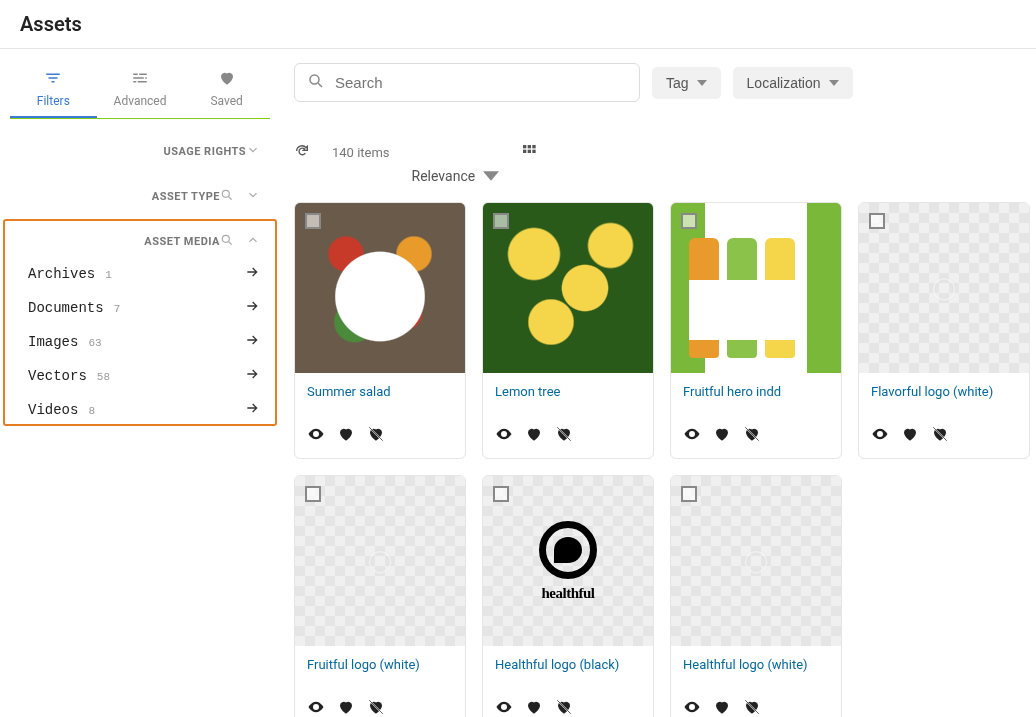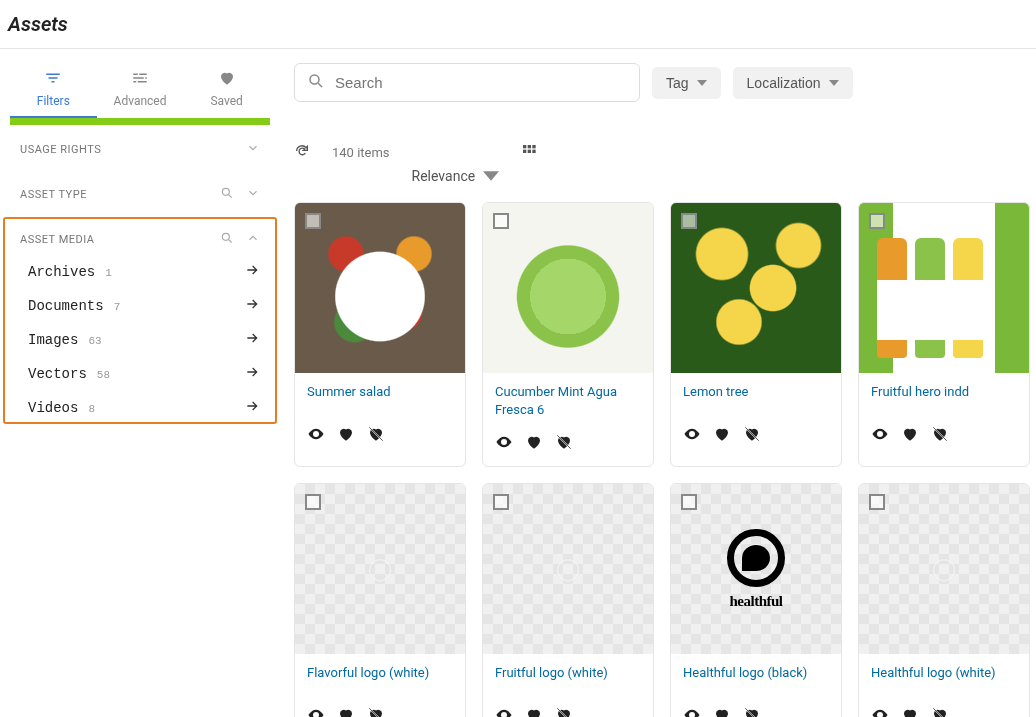--- a/index.html
+++ b/index.html
@@ -1,26 +1,26 @@
 <!DOCTYPE html>
 <html><head>
 <meta charset="utf-8">
 <style>
 * { box-sizing: border-box; margin: 0; padding: 0; }
 body { font-family: -apple-system, BlinkMacSystemFont, "Segoe UI", Roboto, sans-serif; font-size: 14px; color: #333; background: #fff; width: 1036px; }
-.header { padding: 12px 8px; border-bottom: 1px solid #e5e5e5; font-style: italic; }
+.header { padding: 12px 20px; border-bottom: 1px solid #e5e5e5; }
 .header h1 { font-size: 20px; font-weight: 600; color: #222; }
 .layout { display: flex; }
 .sidebar { width: 280px; padding: 12px 0; }
-.tabs { display: flex; border-bottom: 7px solid #84cc16; margin: 0 10px 2px 10px; }
+.tabs { display: flex; border-bottom: 1px solid #84cc16; margin: 0 10px 10px 10px; }
 .tab { flex: 1; display: flex; flex-direction: column; align-items: center; gap: 4px; padding: 8px 4px; font-size: 12px; color: #888; cursor: pointer; border-bottom: 2px solid transparent; }
 .tab.active { color: #3a7bd5; border-bottom-color: #3a7bd5; }
 .tab svg { width: 18px; height: 18px; fill: currentColor; }
 .filter-section { padding: 14px 20px; }
-.filter-header { display: flex; align-items: center; justify-content: space-between; font-size: 11px; font-weight: 400; color: #777; letter-spacing: 0.5px; cursor: pointer; }
+.filter-header { display: flex; align-items: center; justify-content: flex-end; font-size: 11px; font-weight: 700; color: #777; letter-spacing: 0.5px; cursor: pointer; }
 .filter-header .icons { display: flex; gap: 12px; color: #aaa; }
 .filter-header svg { width: 14px; height: 14px; }
 .highlight { border: 2px solid #e57e22; border-radius: 3px; margin: 0 3px; padding: 12px 15px 4px 15px; }
 .media-list { margin-top: 14px; display: flex; flex-direction: column; gap: 14px; }
 .media-row { display: flex; align-items: center; justify-content: space-between; cursor: pointer; padding-left: 8px; font-family: Liberation Mono, monospace; }
 .media-left { display: flex; align-items: baseline; gap: 10px; }
 .media-label { font-size: 14px; color: #222; }
 .media-count { font-size: 11px; color: #999; }
 .arrow-right svg { width: 16px; height: 16px; color: #555; }
 .main { flex: 1; padding: 14px 0 14px 14px; }
@@ -238,41 +238,20 @@
                 </svg></span>
               <span><svg viewBox="0 0 24 24" fill="#222">
                   <path d="M12 21s-8-5.3-8-11a5 5 0 0 1 8-4 5 5 0 0 1 8 4c0 5.7-8 11-8 11z"></path>
                   <line x1="3" y1="3" x2="21" y2="21" stroke="#fff" stroke-width="2"></line>
                   <line x1="3" y1="3" x2="21" y2="21" stroke="#222" stroke-width="1"></line>
                 </svg></span>
             </div>
           </div>
         </div>
         <div class="card">
-          <div class="thumb cucumber">
-            <div class="checkbox"></div>
-          </div>
-          <div class="card-body">
-            <div class="card-title">Cucumber Mint Agua Fresca 6</div>
-            <div class="card-actions">
-              <span><svg viewBox="0 0 24 24" fill="#222">
-                  <path d="M12 5C6 5 2 12 2 12s4 7 10 7 10-7 10-7-4-7-10-7zm0 11a4 4 0 1 1 0-8 4 4 0 0 1 0 8z"></path>
-                </svg></span>
-              <span><svg viewBox="0 0 24 24" fill="#222">
-                  <path d="M12 21s-8-5.3-8-11a5 5 0 0 1 8-4 5 5 0 0 1 8 4c0 5.7-8 11-8 11z"></path>
-                </svg></span>
-              <span><svg viewBox="0 0 24 24" fill="#222">
-                  <path d="M12 21s-8-5.3-8-11a5 5 0 0 1 8-4 5 5 0 0 1 8 4c0 5.7-8 11-8 11z"></path>
-                  <line x1="3" y1="3" x2="21" y2="21" stroke="#fff" stroke-width="2"></line>
-                  <line x1="3" y1="3" x2="21" y2="21" stroke="#222" stroke-width="1"></line>
-                </svg></span>
-            </div>
-          </div>
-        </div>
-        <div class="card">
           <div class="thumb lemon">
             <div class="checkbox"></div>
           </div>
           <div class="card-body">
             <div class="card-title">Lemon tree</div>
             <div class="card-actions">
               <span><svg viewBox="0 0 24 24" fill="#222">
                   <path d="M12 5C6 5 2 12 2 12s4 7 10 7 10-7 10-7-4-7-10-7zm0 11a4 4 0 1 1 0-8 4 4 0 0 1 0 8z"></path>
                 </svg></span>
               <span><svg viewBox="0 0 24 24" fill="#222">

